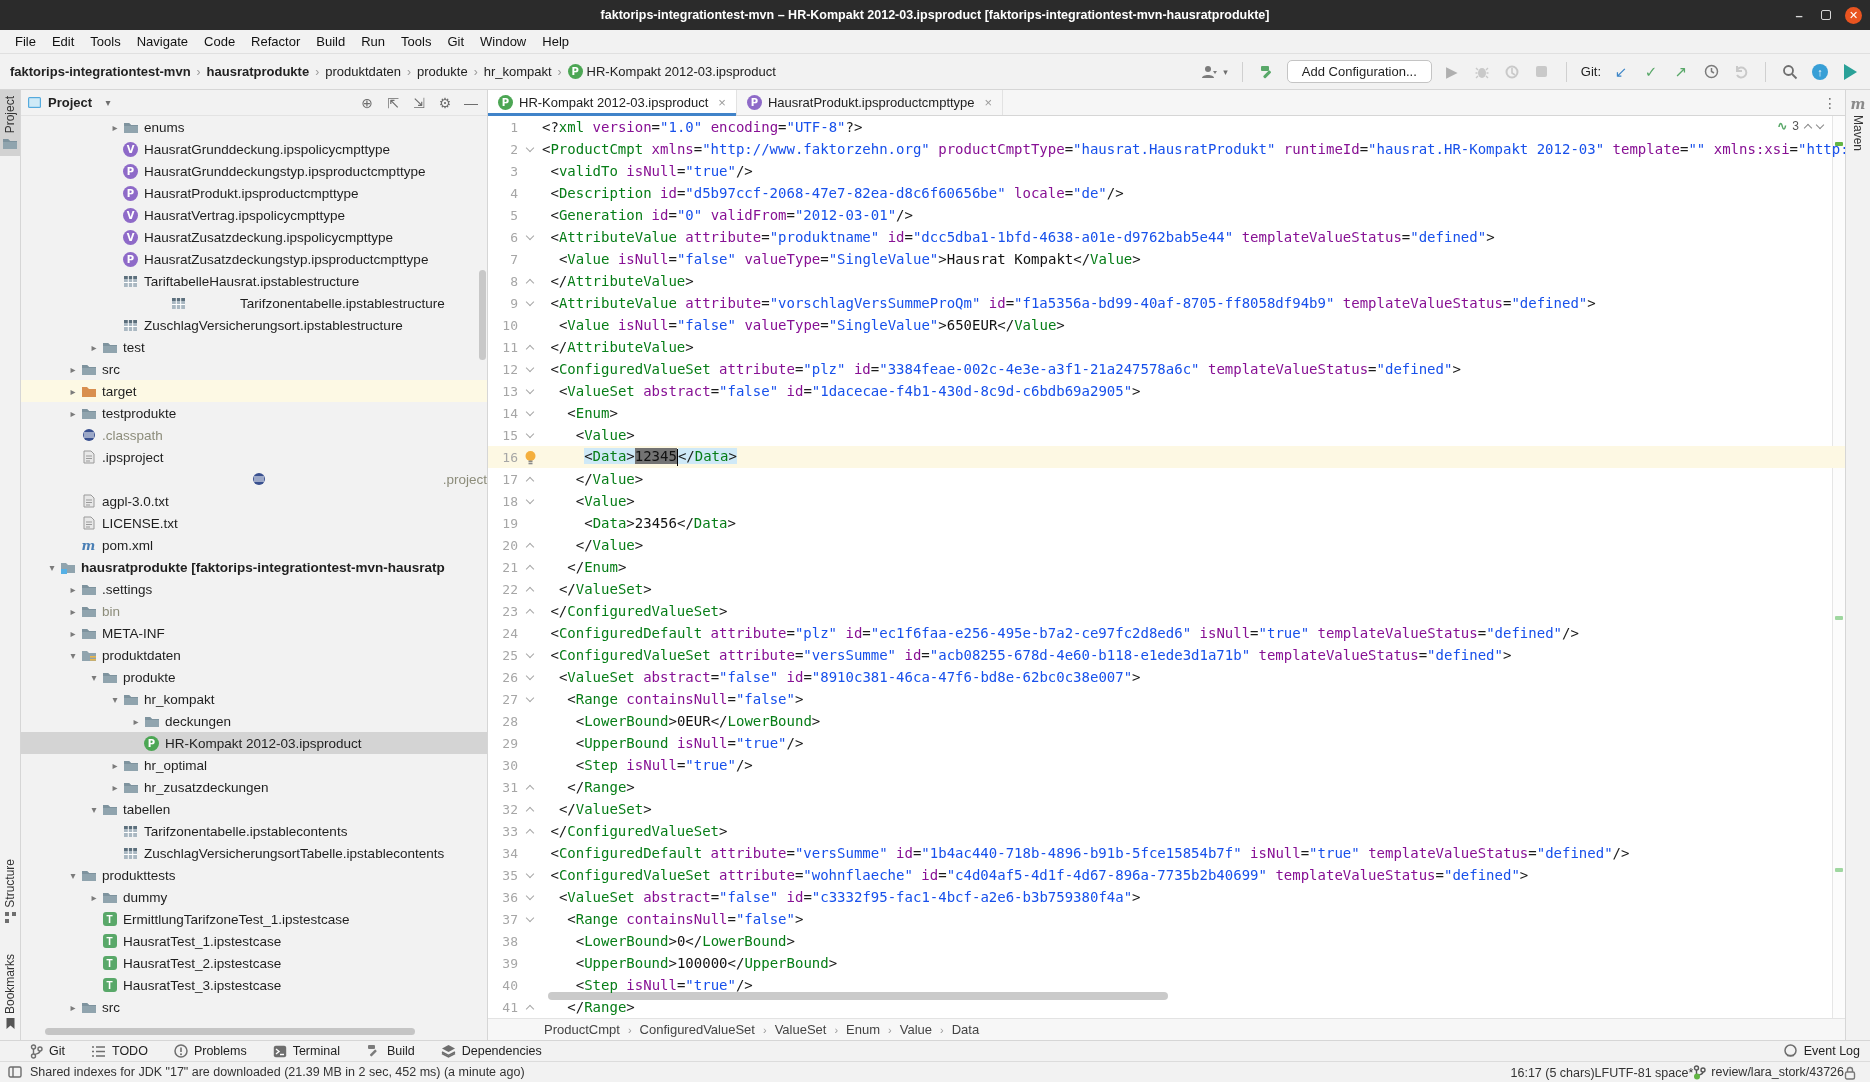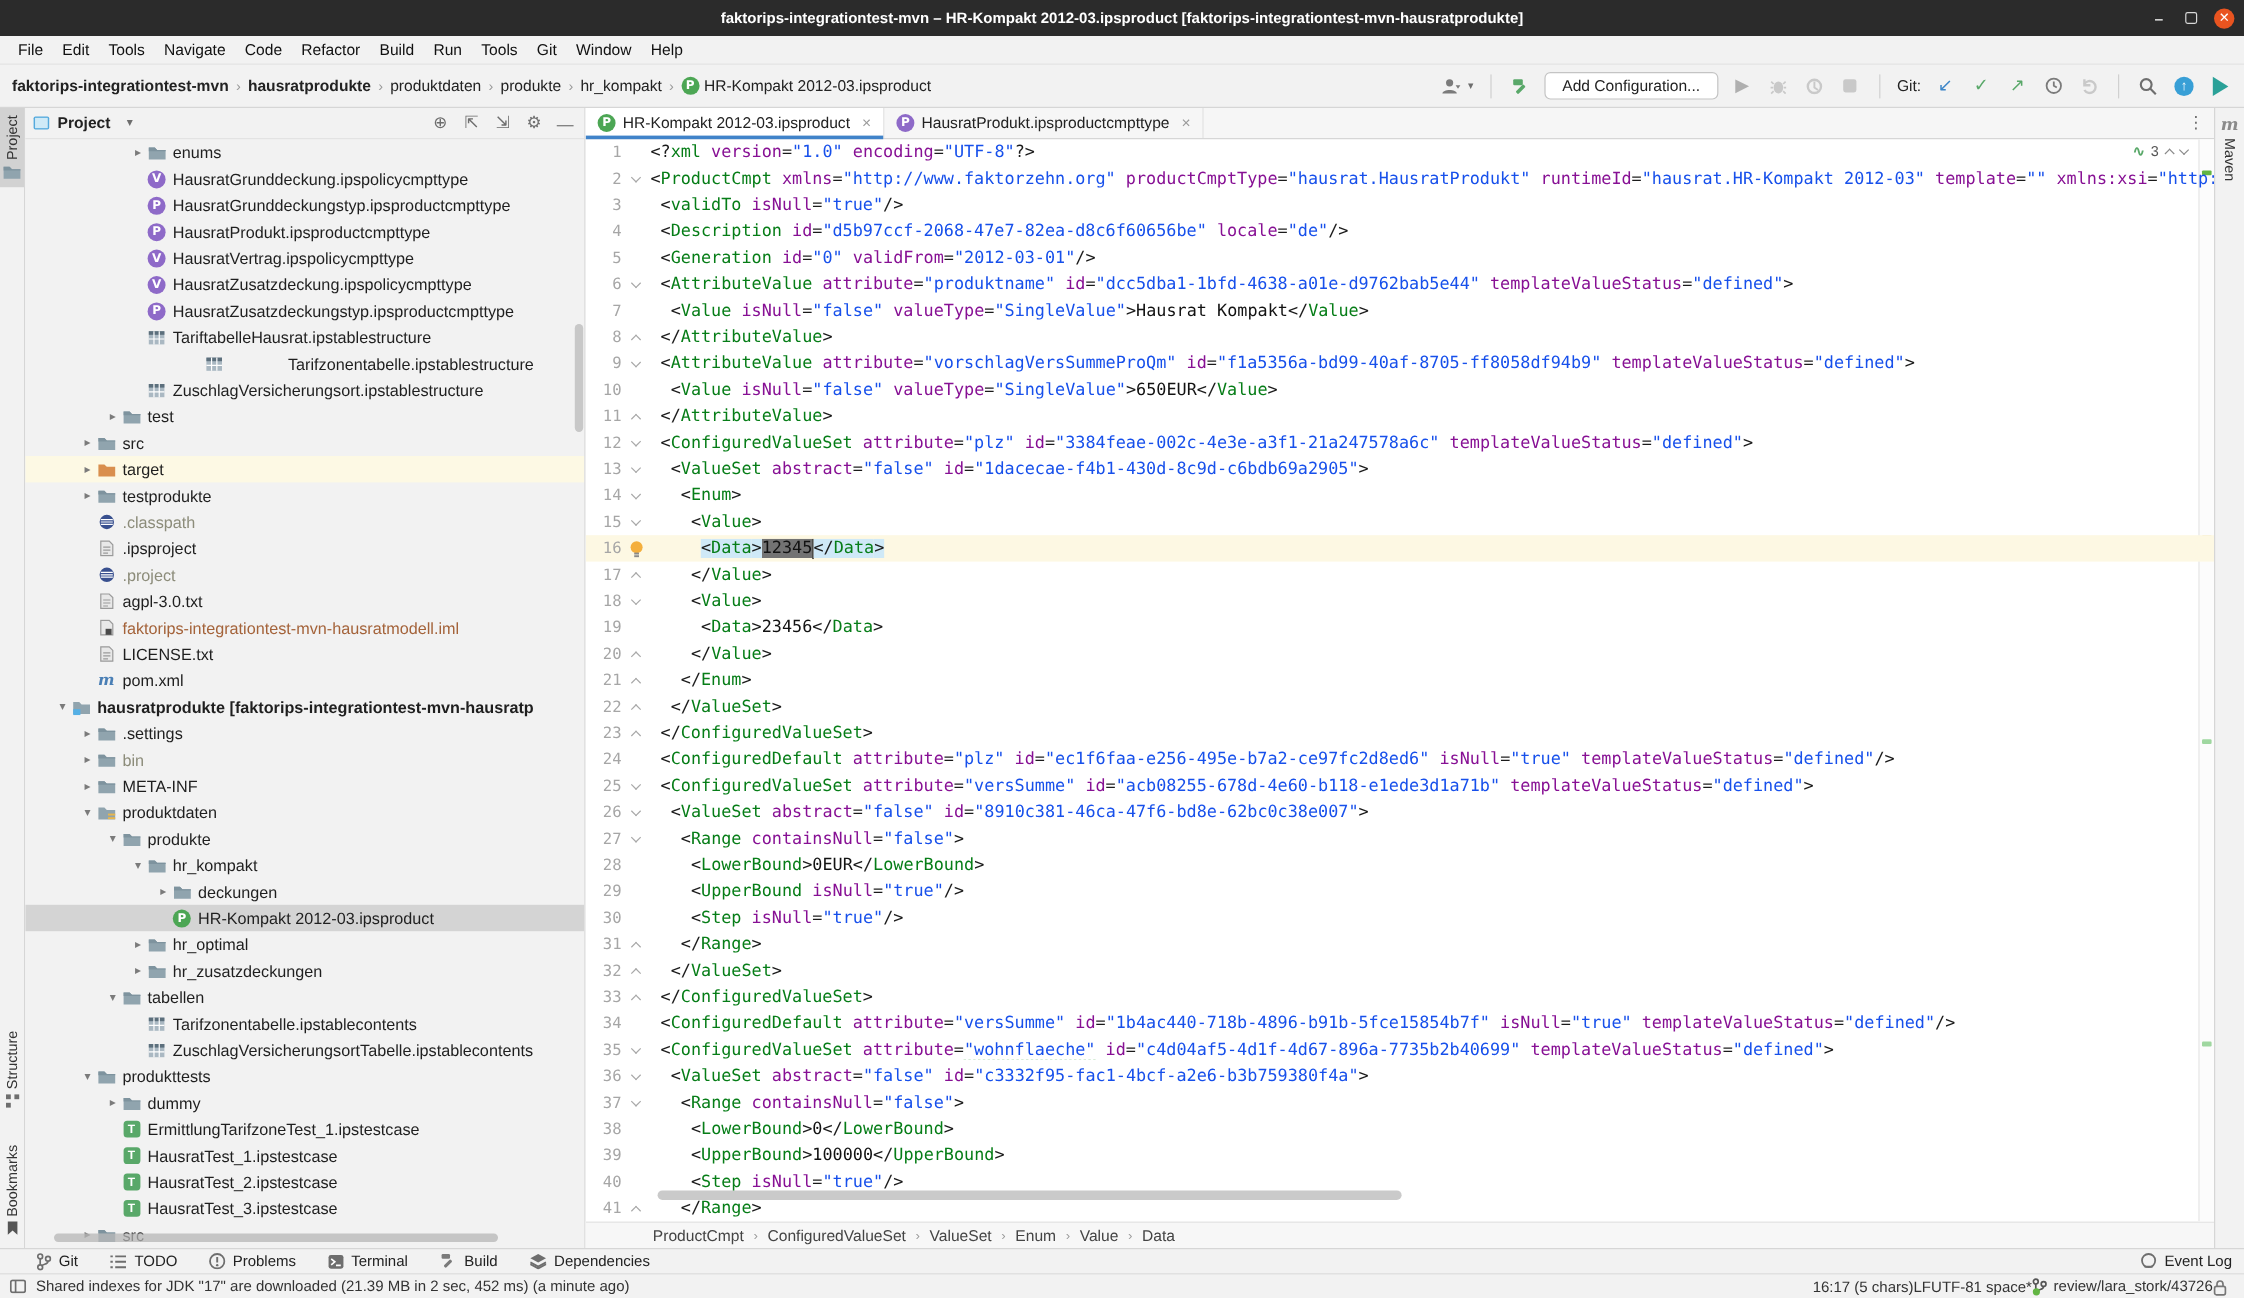--- a/index.html
+++ b/index.html
@@ -422,49 +422,39 @@
           <div class="trow" style="padding-left: 45px;">
             <span class="arrow"></span>
             <span class="ico">
               <svg xmlns="http://www.w3.org/2000/svg" width="12" height="14" viewBox="0 0 12 14">
                 <path d="M1 1 h7 l3 3 v9 H1z" fill="#e8e8e8" stroke="#9a9a9a"></path>
                 <path d="M3 6 h6 M3 8.5 h6 M3 11 h4" stroke="#9a9a9a" stroke-width="1"></path>
               </svg>
             </span>
             <span class="lbl">.ipsproject</span>
           </div>
-          <div class="trow" style="padding-left: 45px;">
+          <div class="trow" style="padding-left: 45px; justify-content: space-between;">
             <span class="arrow"></span>
             <span class="ico">
               <svg xmlns="http://www.w3.org/2000/svg" width="14" height="14" viewBox="0 0 14 14">
                 <circle cx="7" cy="7" r="6" fill="#39508f"></circle>
                 <path d="M2 5 h10 M2 7 h10 M2 9 h10" stroke="#fff" stroke-width="1"></path>
               </svg>
             </span>
             <span class="lbl ignored">.project</span>
           </div>
           <div class="trow" style="padding-left: 45px;">
             <span class="arrow"></span>
             <span class="ico">
               <svg xmlns="http://www.w3.org/2000/svg" width="12" height="14" viewBox="0 0 12 14">
                 <path d="M1 1 h7 l3 3 v9 H1z" fill="#e8e8e8" stroke="#9a9a9a"></path>
                 <path d="M3 6 h6 M3 8.5 h6 M3 11 h4" stroke="#9a9a9a" stroke-width="1"></path>
               </svg>
             </span>
             <span class="lbl">agpl-3.0.txt</span>
-          </div>
-          <div class="trow" style="padding-left: 45px;">
-            <span class="arrow"></span>
-            <span class="ico">
-              <svg xmlns="http://www.w3.org/2000/svg" width="12" height="14" viewBox="0 0 12 14">
-                <path d="M1 1 h7 l3 3 v9 H1z" fill="#e8e8e8" stroke="#9a9a9a"></path>
-                <rect x="5" y="8" width="5" height="5" fill="#4a4a4a"></rect>
-              </svg>
-            </span>
-            <span class="lbl iml">faktorips-integrationtest-mvn-hausratmodell.iml</span>
           </div>
           <div class="trow" style="padding-left: 45px;">
             <span class="arrow"></span>
             <span class="ico">
               <svg xmlns="http://www.w3.org/2000/svg" width="12" height="14" viewBox="0 0 12 14">
                 <path d="M1 1 h7 l3 3 v9 H1z" fill="#e8e8e8" stroke="#9a9a9a"></path>
                 <path d="M3 6 h6 M3 8.5 h6 M3 11 h4" stroke="#9a9a9a" stroke-width="1"></path>
               </svg>
             </span>
             <span class="lbl">LICENSE.txt</span>

